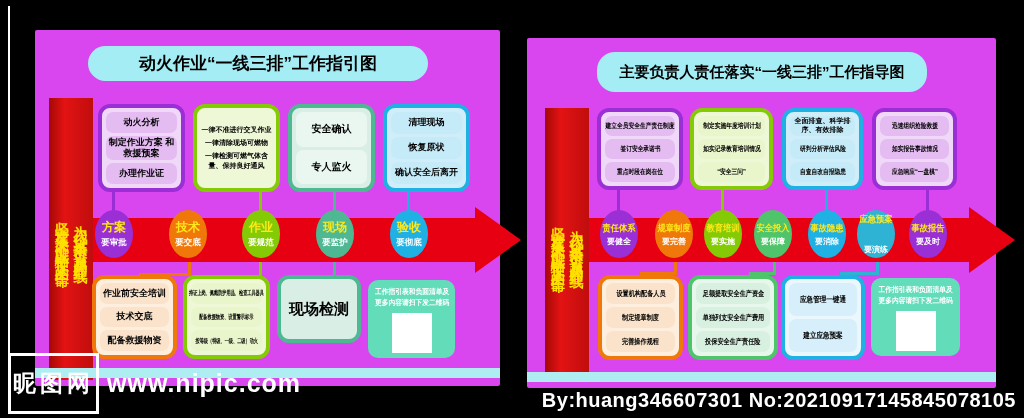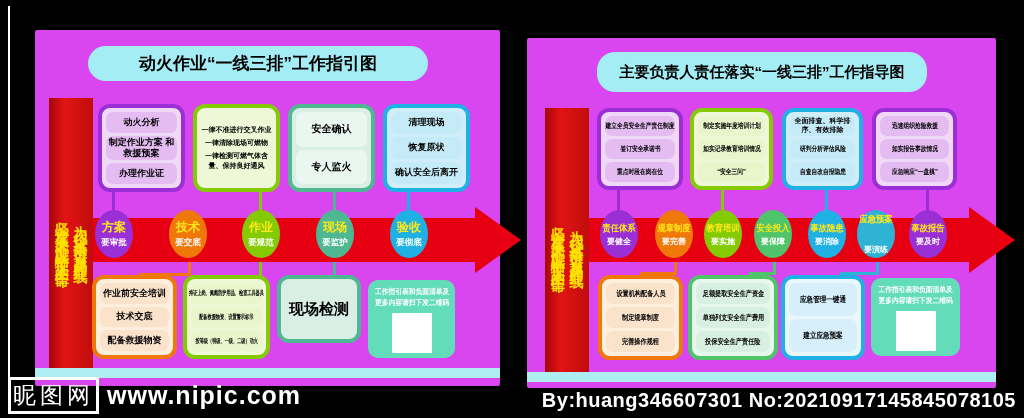--- a/index.html
+++ b/index.html
@@ -41,21 +41,21 @@
   .circle .l1{color:#ffe81a;font-weight:bold;white-space:nowrap;}
   .circle .l2{color:#fff;font-weight:bold;white-space:nowrap;}
   .circle-lg .l1{font-size:12px;}  .circle-lg .l2{font-size:8.5px;}
   .circle-sm .l1{font-size:9px;transform:scaleX(.92);}  .circle-sm .l2{font-size:8px;}
   .qr{position:absolute;background:#63dcba;border-radius:10px;color:#fff;font-weight:bold;
       text-align:center;box-sizing:border-box;padding:7px 3px 4px;z-index:2;}
   .qr .qline{font-size:7.5px;line-height:1.45;white-space:nowrap;transform:scaleX(.9);}
   .qr .sq{background:#fff;width:40px;height:40px;margin:4px auto 0;}
   .strip{position:absolute;left:0;right:0;height:10px;background:#aeeef2;}
   .wm-left{position:absolute;left:8px;bottom:4px;display:flex;align-items:center;gap:8px;color:#fff;}
-  .wm-logo{font-size:23px;font-weight:normal;border:3px solid #fff;padding:0 2px;letter-spacing:4px;}
+  .wm-logo{font-size:23px;font-weight:bold;border:3px solid #fff;padding:12px 2px;letter-spacing:4px;}
   .wm-url{font-size:25px;font-weight:bold;letter-spacing:1px;}
   .wm-credit{position:absolute;right:8px;bottom:6px;color:#fff;font-size:20px;font-weight:bold;
              letter-spacing:.5px;}
 </style>
 </head>
 <body>
 
 <div class="stage">
   <div class="edge-line" style="left:8px;top:6px;width:2px;height:382px;"></div>
 

